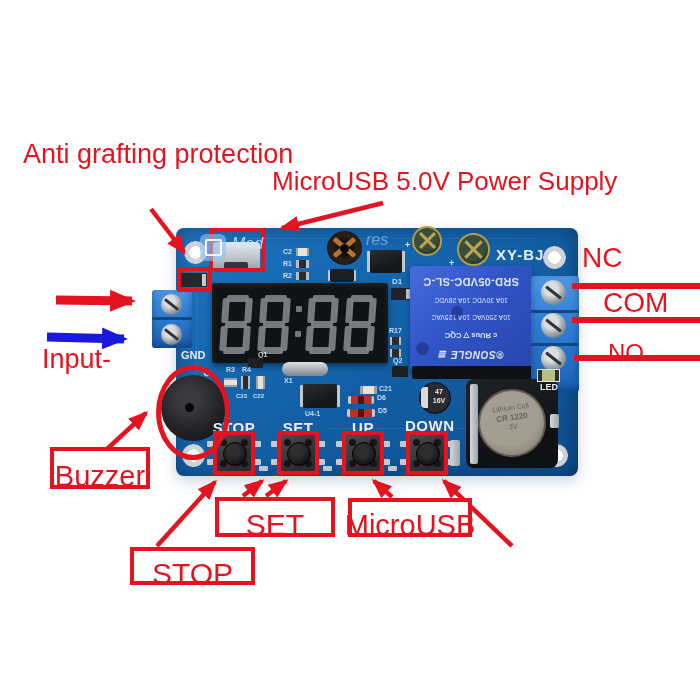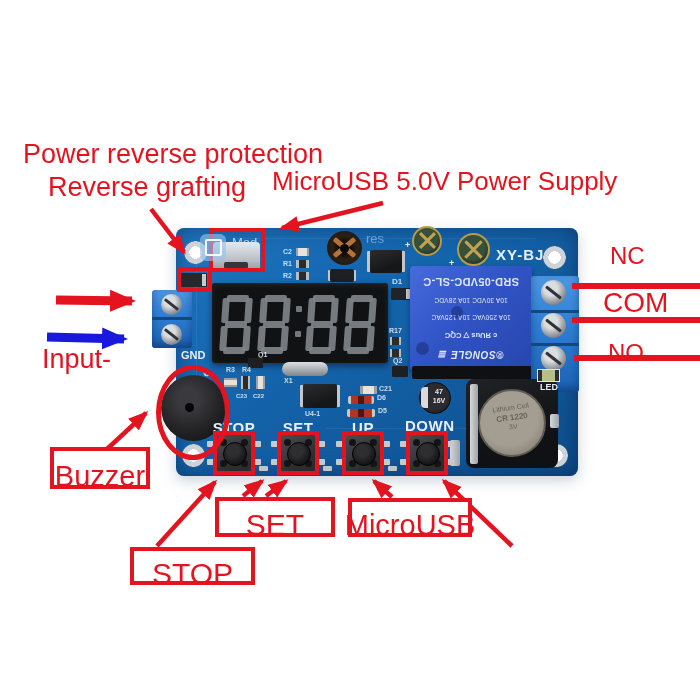--- a/index.html
+++ b/index.html
@@ -79,21 +79,21 @@
                   background:linear-gradient(160deg,#212225,#101114 70%);}
   .battery-cell{position:absolute;left:478px;top:389px;width:68px;height:68px;border-radius:50%;
                 background:radial-gradient(circle at 45% 40%,#a39d92 0 55%,#857f74 85%,#6e695f);
                 border:2px solid #5f5a52;box-sizing:border-box;}
   .bat-text{position:absolute;left:478px;top:404px;width:68px;text-align:center;color:#68635a;
             transform:rotate(-8deg);line-height:1.25;}
   .clip{position:absolute;background:linear-gradient(90deg,#d4d8db,#9ea4a9);border-radius:2px;}
   .wm-chip{position:absolute;left:200px;top:234px;width:26px;height:27px;border-radius:6px;
            background:rgba(150,195,238,.62);display:flex;align-items:center;justify-content:center;z-index:30;}
   .wm-inner{width:13px;height:13px;border:2px solid rgba(255,255,255,.9);border-radius:2px;}
-  .wm-text{position:absolute;color:rgba(205,228,250,.85);font-size:13px;z-index:30;}
+  .wm-text{position:absolute;color:rgba(205,228,250,.85);font-size:16px;z-index:30;font-style:italic;}
   .cap47{position:absolute;left:419px;top:382px;width:30px;height:30px;border-radius:50%;
          background:radial-gradient(circle at 45% 40%,#2c2c30 0 60%,#151518);border:1px solid #0a0a0c;}
   .cap47 .stripe{position:absolute;left:1px;top:4px;width:7px;height:21px;border-radius:4px 0 0 4px;background:#d8dadd;}
   .cap47 .cv{position:absolute;left:9px;top:4px;width:20px;color:#e8eaec;font-size:7px;font-weight:bold;
              text-align:center;line-height:1.3;}
   .led-smd{position:absolute;left:537px;top:369px;width:21px;height:11px;
            background:linear-gradient(90deg,#2c2e30 0 18%,#b7bf86 19% 81%,#2c2e30 82%);border:1px solid #dfe5ea;}
   .crystal{position:absolute;left:282px;top:362px;width:46px;height:14px;border-radius:7px;
            background:linear-gradient(180deg,#dde1e4,#9aa0a6 70%,#7d8388);}
 </style>
@@ -337,25 +337,24 @@
   <div class="wm-text" style="left:366px;top:231px;opacity:.55">res</div>
 
   <div class="frame" style="left:209px;top:228px;width:56px;height:44px"></div>
   <div class="frame" style="left:177px;top:267px;width:35px;height:25px"></div>
   <div class="btn-frame" style="left:213px"></div>
   <div class="btn-frame" style="left:277px"></div>
   <div class="btn-frame" style="left:342px"></div>
   <div class="btn-frame" style="left:406px"></div>
   <div class="buzzer-ring" style="left:156px;top:365px;width:74px;height:95px;z-index:41"></div>
 
-  <div class="red-text" style="left:23px;top:140px;font-size:27px">Power reverse protection</div>
-  <div class="red-text" style="left:48px;top:173px;font-size:27px">Reverse grafting</div>
+  <div class="red-text" style="left:23px;top:140px;font-size:27px">Anti grafting protection</div>
   <div class="red-text" style="left:272px;top:168px;font-size:26px">MicroUSB 5.0V Power Supply</div>
   <div class="red-text" style="left:42px;top:345px;font-size:27px">Input-</div>
-  <div class="red-text" style="left:610px;top:243px;font-size:24px">NC</div>
+  <div class="red-text" style="left:582px;top:243px;font-size:28px">NC</div>
   <div class="red-text" style="left:603px;top:288px;font-size:28px">COM</div>
   <div class="red-text" style="left:608px;top:340px;font-size:24px">NO</div>
 
   <div class="hline" style="left:572px;top:283px;width:128px"></div>
   <div class="hline" style="left:572px;top:317px;width:128px"></div>
   <div class="hline" style="left:574px;top:355px;width:126px"></div>
 
   <div class="red-box" style="left:50px;top:447px;width:100px;height:42px;z-index:42">
       <span style="font-size:29px">Buzzer</span>
     </div>

